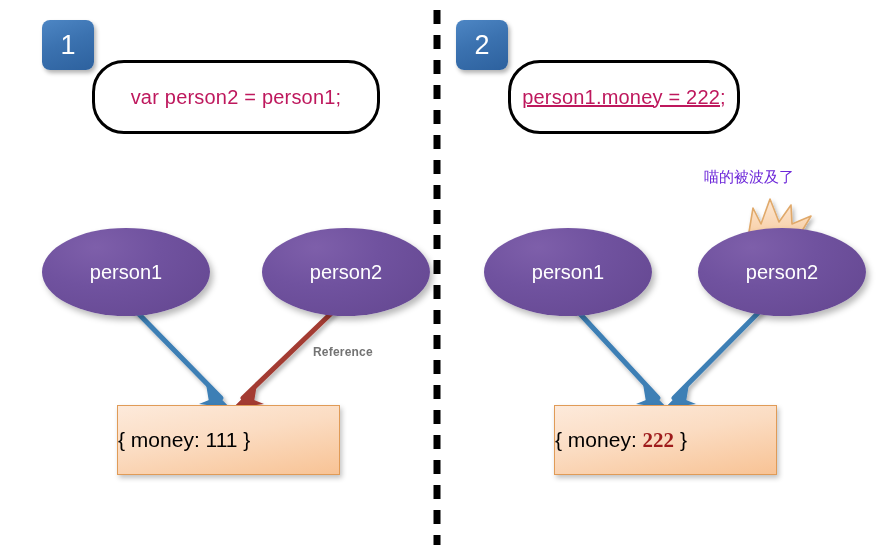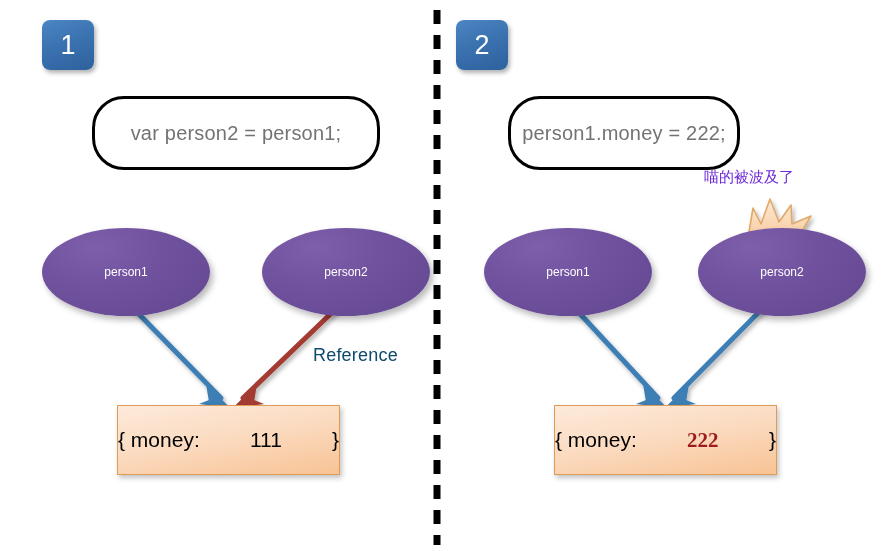--- a/index.html
+++ b/index.html
@@ -39,77 +39,76 @@
   .code-box {
     position: absolute;
     box-sizing: border-box;
     border: 3px solid #000000;
     border-radius: 32px;
     background: #ffffff;
     display: flex;
     align-items: center;
     justify-content: center;
     font-size: 20px;
-    color: #737373;
+    color: #be185d;
     letter-spacing: 0.2px;
-    margin-top: 36px;
   }
   #code-box-1 { left: 92px;  top: 60px; width: 288px; height: 74px; }
-  #code-box-2 { left: 508px; top: 60px; width: 232px; height: 74px; }
+  #code-box-2 { left: 508px; top: 60px; width: 232px; height: 74px; text-decoration: underline; }
 
   
   .ellipse {
     position: absolute;
     width: 168px;
     height: 88px;
     border-radius: 50%;
     background: radial-gradient(ellipse at 32% 22%, #7e5faa 0%, #70529f 40%, #63468f 100%);
     box-shadow: 3px 4px 6px rgba(0,0,0,0.28);
     color: #ffffff;
-    font-size: 12px;
+    font-size: 20px;
     display: flex;
     align-items: center;
     justify-content: center;
     text-align: center;
   }
   #ellipse-l1 { left: 42px;  top: 228px; }
   #ellipse-l2 { left: 262px; top: 228px; }
   #ellipse-r1 { left: 484px; top: 228px; }
   #ellipse-r2 { left: 698px; top: 228px; }
 
   
   .obj-box {
     position: absolute;
     box-sizing: border-box;
     border: 1.5px solid #e09b57;
     background: linear-gradient(170deg, #fdeadb 0%, #fbdcc2 45%, #f8c395 100%);
     box-shadow: 2px 3px 5px rgba(0,0,0,0.24);
     display: flex;
     align-items: center;
-    justify-content: space-between;
+    justify-content: flex-start;
     font-size: 21px;
     color: #000000;
     white-space: pre;
   }
   #obj-box-1 { left: 117px; top: 405px; width: 223px; height: 70px; }
   #obj-box-2 { left: 554px; top: 405px; width: 223px; height: 70px; }
   .hl-number {
     color: #9e1b1b;
     font-weight: bold;
     font-family: Liberation Serif, serif;
   }
 
   
   #reference-label {
     position: absolute;
     left: 313px;
     top: 345px;
-    font-size: 18px;
-    font-weight: normal;
-    color: #0c4a6e;
+    font-size: 12px;
+    font-weight: bold;
+    color: #737373;
     text-shadow: 1px 1px 0 rgba(255,255,255,0.9);
     letter-spacing: 0.2px;
   }
 
   
   #burst-caption {
     position: absolute;
     left: 704px;
     top: 168px;
     font-size: 15px;

